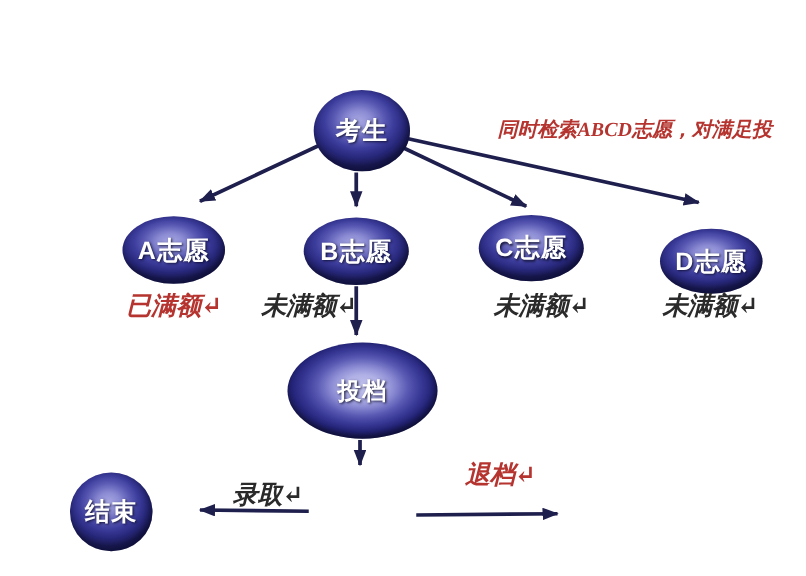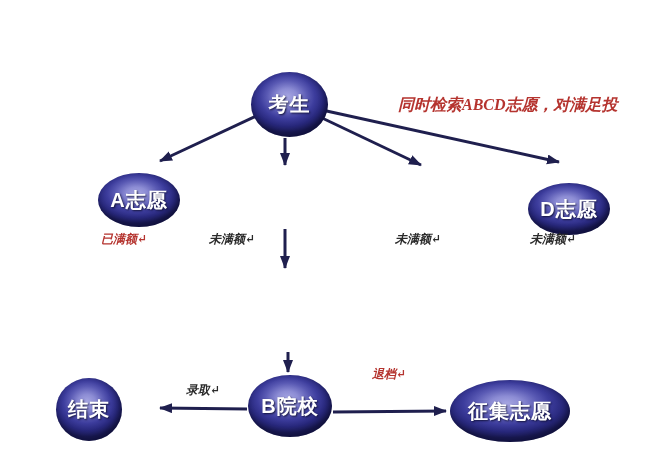--- a/index.html
+++ b/index.html
@@ -28,21 +28,21 @@
   .node--rings{
     background:radial-gradient(ellipse 52% 52% at 50% 46%,
       #c2c2ee 0%, #b0b0e6 24%, #8c8cd4 40%, #5a5ab4 58%, #3a3a98 74%, #24247a 90%, #1b1b58 100%);
     font-size:19px;
   }
   .node--md{font-size:20px;align-items:center;}
   .label{
     position:absolute;
     font-family:"Liberation Serif","DejaVu Serif",serif;
     font-style:italic;font-weight:600;
-    font-size:12px;color:#2a2a2a;white-space:nowrap;
+    font-size:20px;color:#2a2a2a;white-space:nowrap;
   }
   .label--red{color:#b5342f;}
   .annotation{
     position:absolute;left:374px;top:56px;width:270px;
     font-family:"Liberation Serif","DejaVu Serif",serif;
     font-style:italic;font-weight:bold;
     font-size:16px;line-height:25px;color:#b5342f;margin-top:36px;
   }
   .annotation .line1{padding-left:24px;}
   .return-mark{color:#9a9a9a;font-size:12px;font-style:normal;font-weight:normal;}
@@ -72,36 +72,39 @@
     <div class="line1">同时检索ABCD志愿，对满足投</div>
   </div>
 
   <div class="node node--md" style="left:251px;top:72px;width:77px;height:65px;">
     <span>考生</span>
   </div>
 
   <div class="node" style="left:98px;top:173px;width:82px;height:54px;">
     <span>A志愿</span>
   </div>
+  <div class="node" style="left:243px;top:174px;width:84px;height:54px;">
+    <span>B志愿</span>
+  </div>
+  <div class="node" style="left:383px;top:172px;width:84px;height:53px;">
+    <span>C志愿</span>
+  </div>
   <div class="node" style="left:528px;top:183px;width:82px;height:52px;">
     <span>D志愿</span>
   </div>
 
   <div class="label label--red" style="left:101px;top:231px;">已满额↵</div>
   <div class="label" style="left:209px;top:231px;">未满额↵</div>
   <div class="label" style="left:395px;top:231px;">未满额↵</div>
   <div class="label" style="left:530px;top:231px;">未满额↵</div>
 
+  <div class="node node--rings" style="left:230px;top:274px;width:120px;height:77px;">
+    <span>投档</span>
+  </div>
 
   <div class="label" style="left:186px;top:382px;">录取↵</div>
   <div class="label label--red" style="left:372px;top:366px;">退档↵</div>
 
-  <div class="node node--md" style="left:248px;top:375px;width:84px;height:62px;">
-    <span>B院校</span>
-  </div>
   <div class="node node--md" style="left:56px;top:378px;width:66px;height:63px;">
     <span>结束</span>
-  </div>
-  <div class="node node--md" style="left:450px;top:380px;width:120px;height:62px;">
-    <span>征集志愿</span>
   </div>
 
 </div>
 
 </body></html>

